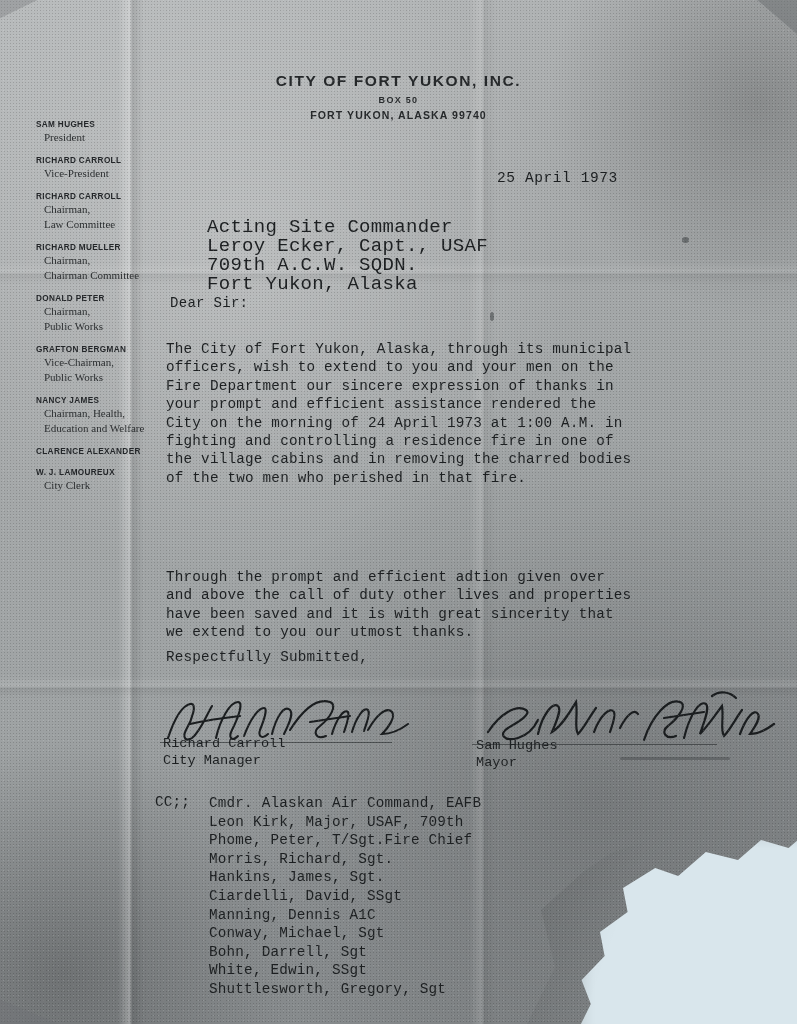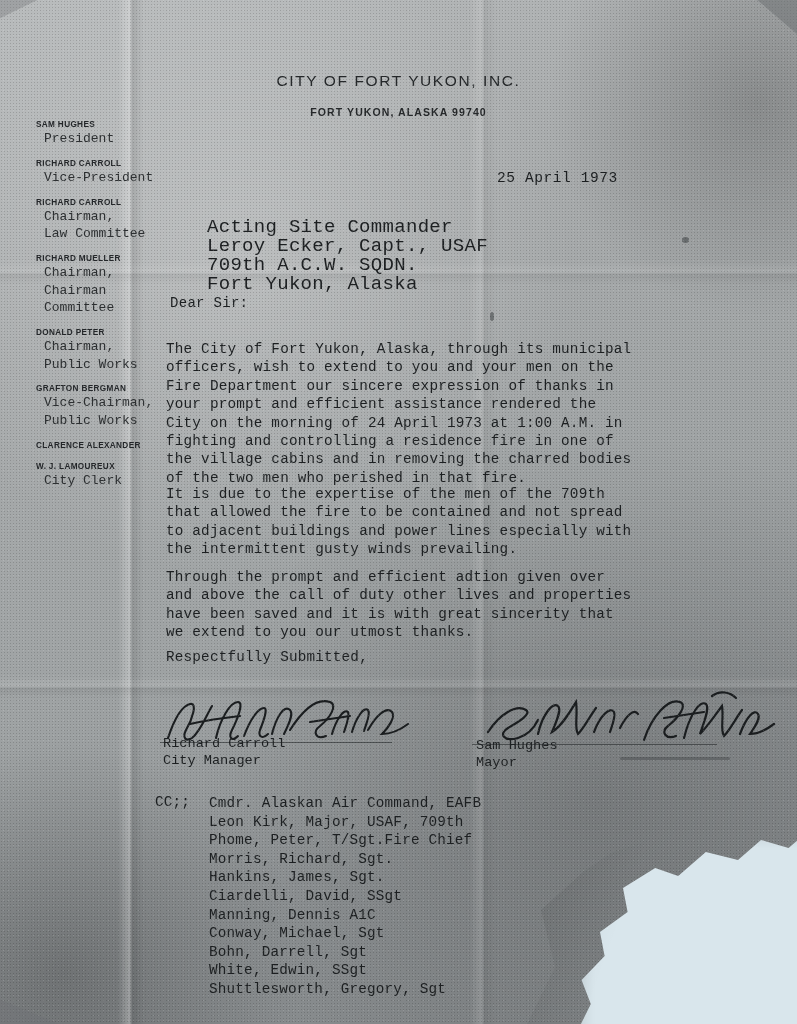--- a/index.html
+++ b/index.html
@@ -122,35 +122,35 @@
 
   #letterhead {
     position: absolute;
     top: 72px;
     left: 0;
     width: 797px;
     text-align: center;
   }
   #org-name {
     font-family: "Liberation Sans", sans-serif;
-    font-weight: normal;
+    font-weight: bold;
     font-size: 15.5px;
     letter-spacing: 1.6px;
     color: #26292b;
   }
   #org-box {
     margin-top: 5px;
     font-family: "Liberation Sans", sans-serif;
     font-weight: bold;
     font-size: 9px;
     letter-spacing: 1.3px;
     color: #2a2d2f;
   }
   #org-city {
-    margin-top: 16px;
+    margin-top: 4px;
     font-family: "Liberation Sans", sans-serif;
     font-weight: bold;
     font-size: 10.5px;
     letter-spacing: 1.1px;
     color: #26292b;
   }
 
   
   #officers {
     position: absolute;
@@ -161,22 +161,22 @@
   .officer { margin-bottom: 11px; }
   .officer .nm {
     font-family: "Liberation Sans", sans-serif;
     font-weight: bold;
     font-size: 8.2px;
     letter-spacing: .35px;
     color: #24272a;
     line-height: 1.25;
   }
   .officer .ttl {
-    font-family: Liberation Mono, monospace;
-    font-size: 13px;
+    font-family: Liberation Serif, serif;
+    font-size: 11px;
     color: #2d3032;
     line-height: 1.35;
     padding-left: 8px;
   }
 
   
   #date {
     position: absolute;
     top: 170px;
     left: 497px;
@@ -271,20 +271,21 @@
 
 <div id="paper">
 
   <div class="crease crease-v" style="left:118px"></div>
   <div class="crease crease-v" style="left:470px; opacity:.55"></div>
   <div class="crease crease-h" style="top:262px; opacity:.5"></div>
   <div class="crease crease-h" style="top:676px; opacity:.6"></div>
 
   <div id="letterhead">
     <div id="org-name">CITY OF FORT YUKON, INC.</div>
+    <div id="org-box">BOX 50</div>
     <div id="org-city">FORT YUKON, ALASKA 99740</div>
   </div>
 
   <div id="officers">
       <div class="officer">
         <div class="nm">SAM HUGHES</div>
         <div class="ttl">President</div>
       </div>
       <div class="officer">
         <div class="nm">RICHARD CARROLL</div>
@@ -302,20 +303,25 @@
       </div>
       <div class="officer">
         <div class="nm">DONALD PETER</div>
         <div class="ttl">Chairman,</div>
         <div class="ttl">Public Works</div>
       </div>
       <div class="officer">
         <div class="nm">GRAFTON BERGMAN</div>
         <div class="ttl">Vice-Chairman,</div>
         <div class="ttl">Public Works</div>
+      </div>
+      <div class="officer">
+        <div class="nm">NANCY JAMES</div>
+        <div class="ttl">Chairman, Health,</div>
+        <div class="ttl">Education and Welfare</div>
       </div>
       <div class="officer nosub">
         <div class="nm">CLARENCE ALEXANDER</div>
       </div>
       <div class="officer">
         <div class="nm">W. J. LAMOUREUX</div>
         <div class="ttl">City Clerk</div>
       </div>
     </div>
 
@@ -329,24 +335,20 @@
   <div id="salut" class="mono">Dear Sir:</div>
 
   <div id="p1" class="para mono">The City of Fort Yukon, Alaska, through its municipal
 officers, wish to extend to you and your men on the
 Fire Department our sincere expression of thanks in
 your prompt and efficient assistance rendered the
 City on the morning of 24 April 1973 at 1:00 A.M. in
 fighting and controlling a residence fire in one of
 the village cabins and in removing the charred bodies
 of the two men who perished in that fire.</div>
-  <div id="p2" class="para mono">It is due to the expertise of the men of the 709th
-that allowed the fire to be contained and not spread
-to adjacent buildings and power lines especially with
-the intermittent gusty winds prevailing.</div>
   <div id="p3" class="para mono">Through the prompt and efficient adtion given over
 and above the call of duty other lives and properties
 have been saved and it is with great sincerity that
 we extend to you our utmost thanks.</div>
 
   <div id="closing" class="mono">Respectfully Submitted,</div>
 
   <svg class="scribble" id="scribble-l" viewBox="0 0 250 60">
     <g fill="none" stroke="#1b1e20" stroke-width="2.1" stroke-linecap="round">
       <path d="M8 48 C14 30 22 16 30 14 C38 12 32 30 26 40 C22 48 26 52 32 48 C40 42 46 26 52 16"></path>

